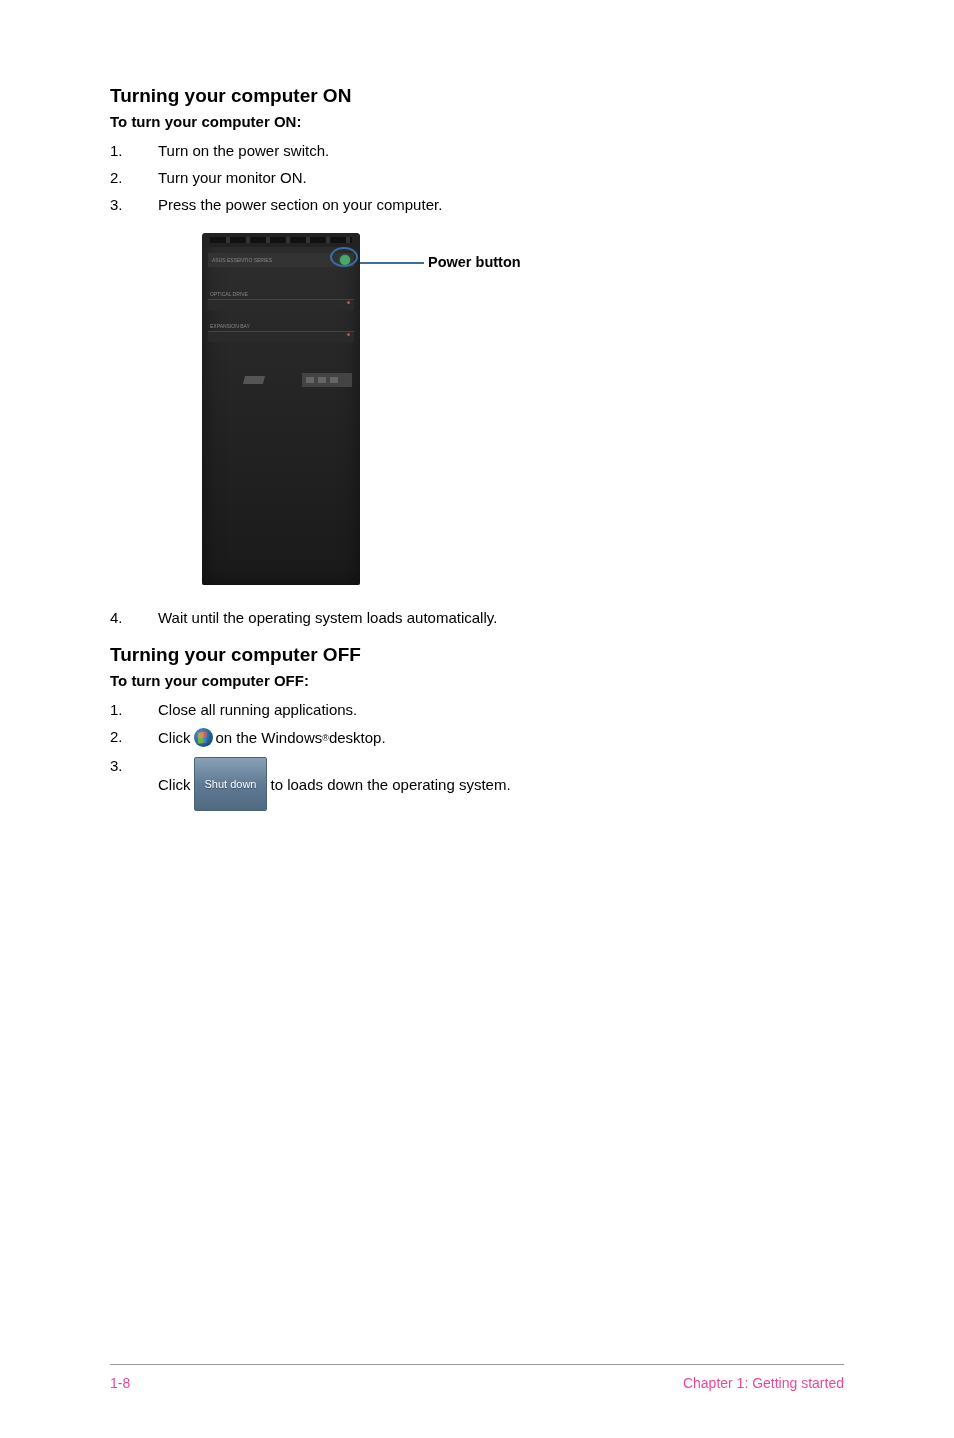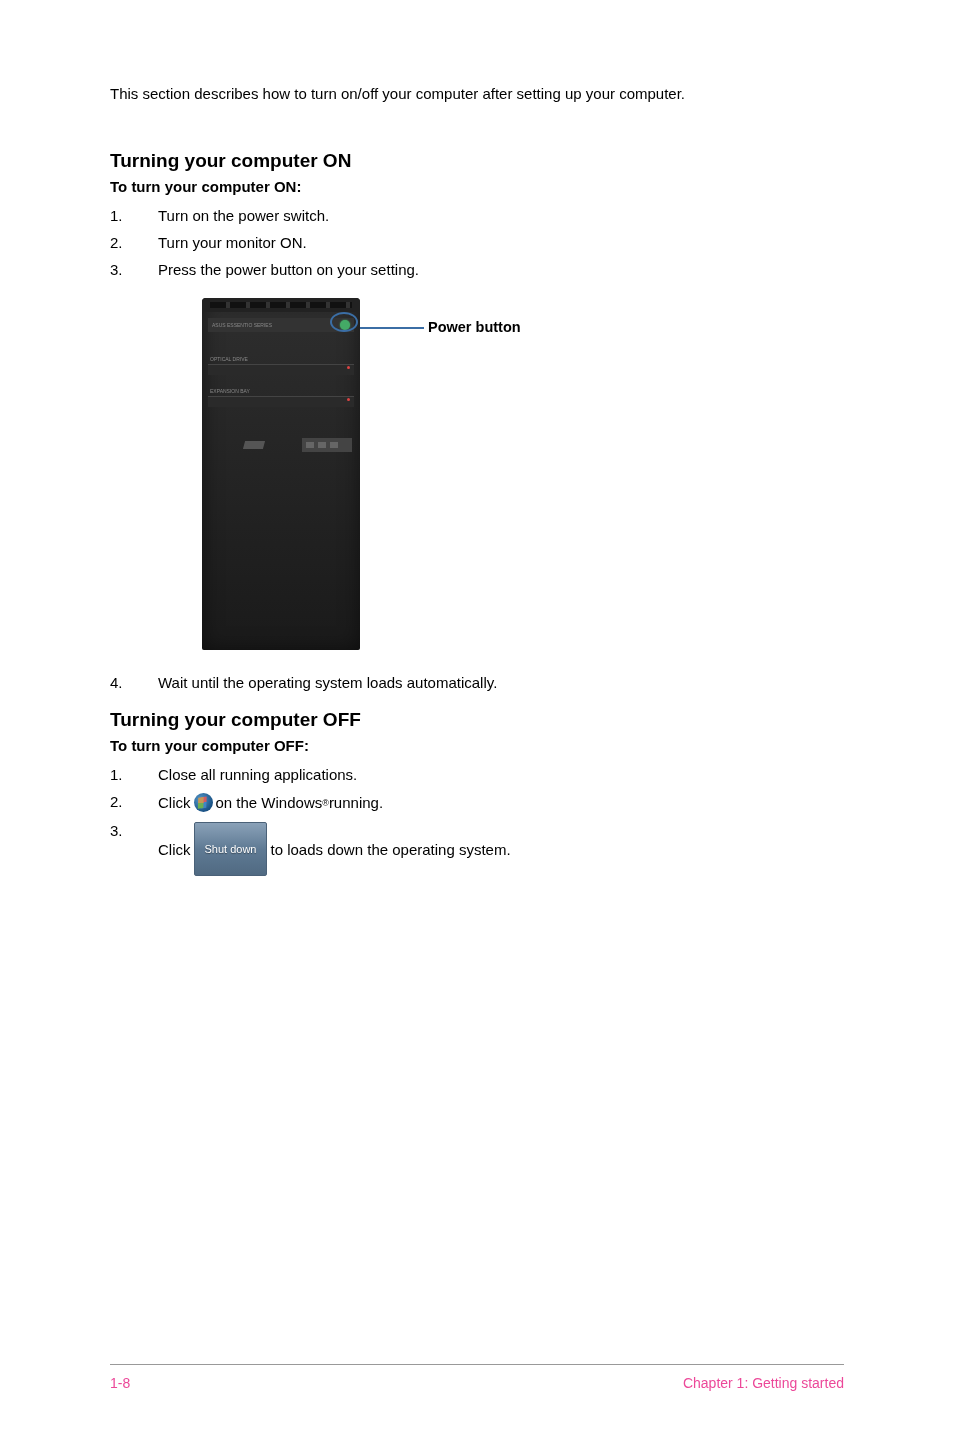--- a/index.html
+++ b/index.html
@@ -264,37 +264,36 @@
       justify-content: space-between;
       font-size: 14px;
       color: #ec4899;
     }
   </style>
 </head>
 <body>
 
 <div class="page">
 
-  <p class="intro-text">This section describes how to turn on/off your computer after setting up your computer.</p>
 
   <h2 class="sub-heading">Turning your computer ON</h2>
   <p class="instruction-bold">To turn your computer ON:</p>
 
   <ul class="ol">
     <li class="ol-item">
       <span class="ol-num">1.</span>
       <span class="ol-text">Turn on the power switch.</span>
     </li>
     <li class="ol-item">
       <span class="ol-num">2.</span>
       <span class="ol-text">Turn your monitor ON.</span>
     </li>
     <li class="ol-item">
       <span class="ol-num">3.</span>
-      <span class="ol-text">Press the power button on your setting.</span>
+      <span class="ol-text">Press the power section on your computer.</span>
     </li>
   </ul>
 
   <div class="figure-area">
     <div class="computer-tower">
       <div class="tower-top">
         <div class="tower-top-slots"></div>
       </div>
       <div class="tower-brand-strip">ASUS ESSENTIO SERIES</div>
       <div class="tower-power-btn"></div>
@@ -332,21 +331,21 @@
         <span class="ol-num">1.</span>
         <span class="ol-text">Close all running applications.</span>
       </li>
       <li class="ol-item">
         <span class="ol-num">2.</span>
         <span class="ol-text">
           <span>Click </span>
           <span class="win-orb"></span>
           <span> on the Windows</span>
             <span class="sup">®</span>
-            <span> running.</span>
+            <span> desktop.</span>
         </span>
       </li>
       <li class="ol-item">
         <span class="ol-num">3.</span>
         <span class="ol-text">
           <span>Click </span>
           <span class="shutdown-btn">Shut down</span>
           <span> to loads down the operating system.</span>
         </span>
       </li>

